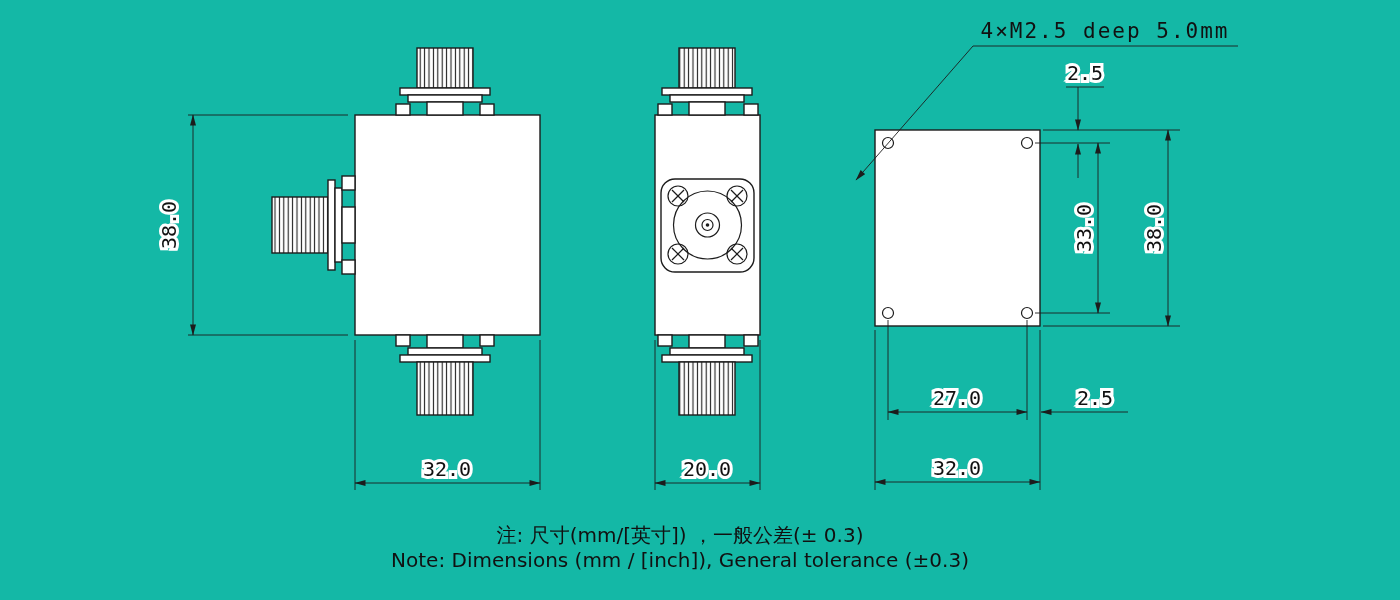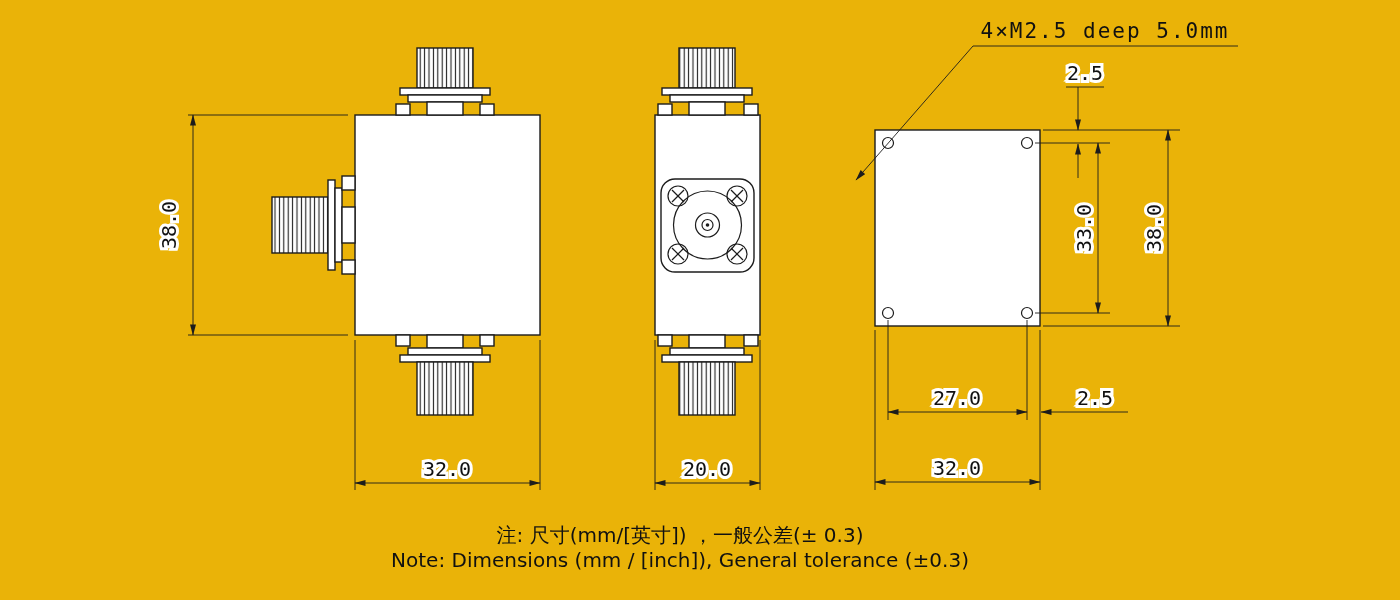--- a/index.html
+++ b/index.html
@@ -1,16 +1,16 @@
 <!DOCTYPE html>
 <html><head>
 <meta charset="utf-8">
 <style>
   html,body{margin:0;padding:0;background:#ffffff;}
-  .stage{width:1400px;height:600px;position:relative;background:#eab308;overflow:hidden;
+  .stage{width:1400px;height:600px;position:relative;background:#14b8a6;overflow:hidden;
          font-family:"DejaVu Sans",sans-serif;}
   svg{display:block;}
   .part{fill:#ffffff;stroke:#1c1c1c;stroke-width:1.4;}
   .thread{fill:url(#knurl);stroke:#1c1c1c;stroke-width:1.4;}
   .thin{fill:none;stroke:#1c1c1c;stroke-width:1.2;}
   .dim{fill:none;stroke:#1c1c1c;stroke-width:0.9;}
   .dimtxt{font-family:"DejaVu Sans Mono",monospace;font-size:20px;fill:#111;
           text-anchor:middle;paint-order:stroke;stroke:#ffffff;stroke-width:6px;}
   .callout{font-family:"DejaVu Sans Mono",monospace;font-size:21px;letter-spacing:2px;
            fill:#111;text-anchor:middle;}

